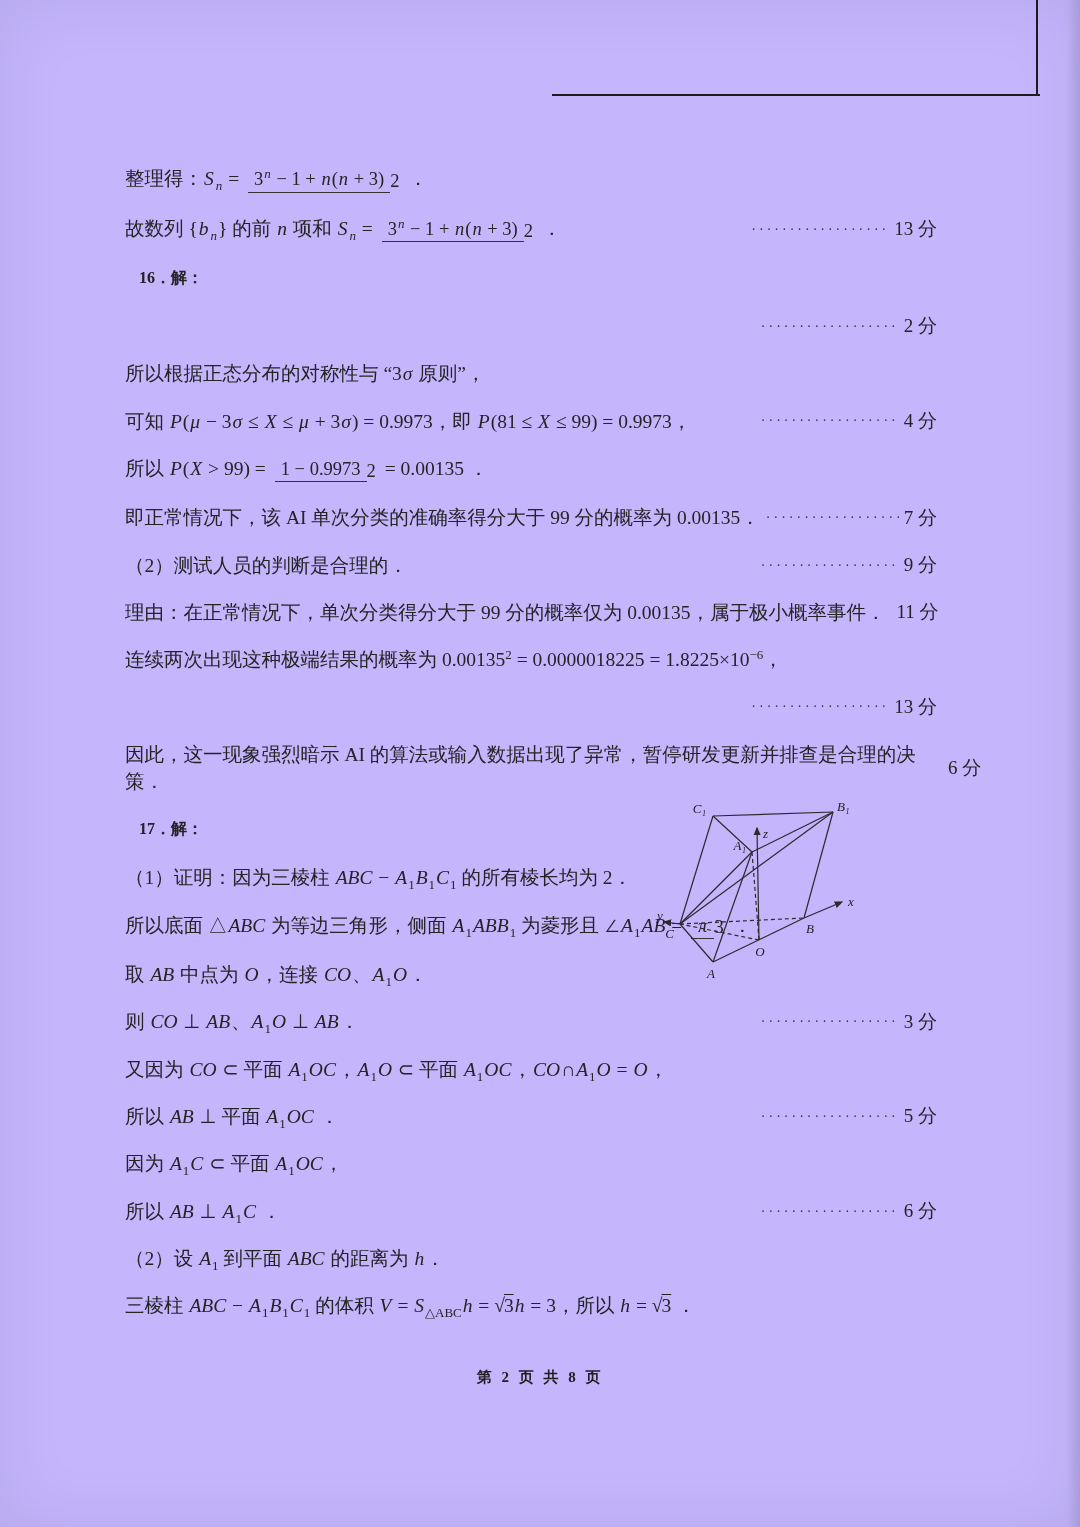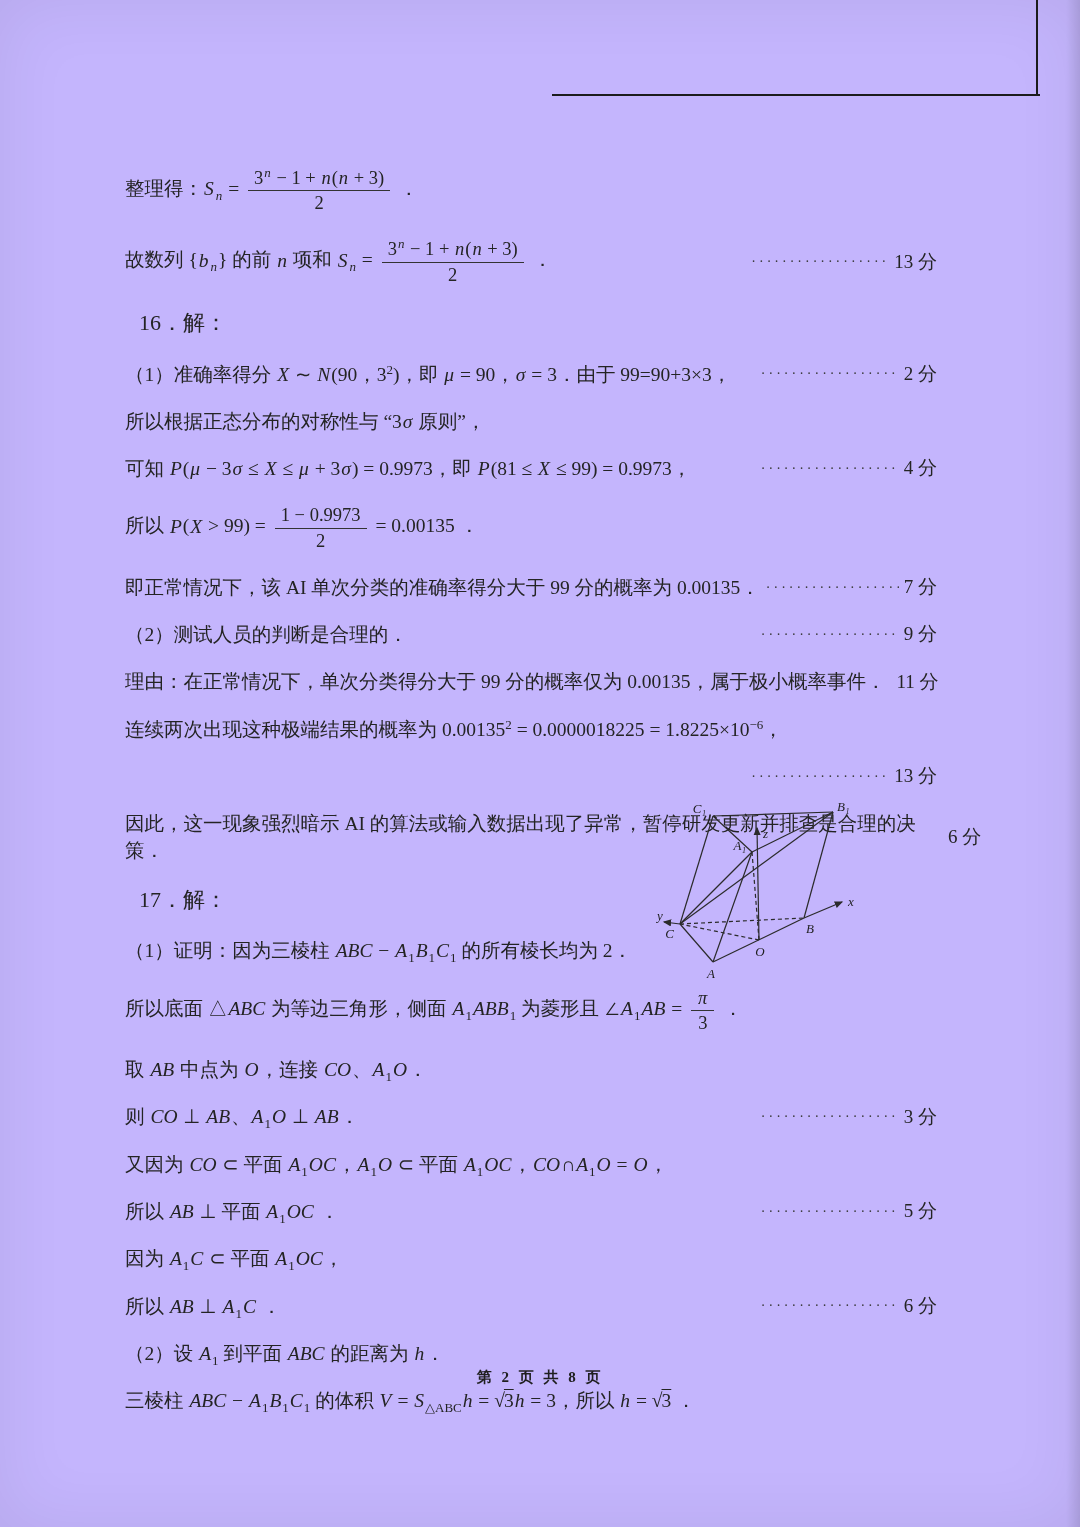--- a/index.html
+++ b/index.html
@@ -22,26 +22,26 @@
 
   .line { display:flex; align-items:center; margin-bottom:20px; min-height:27px;
           font-size:19.5px; line-height:1.4; }
   .line .content { flex:0 0 auto; max-width:100%; }
   .line .fill { flex:1 1 0; min-width:6px; }
   .line .score { flex:0 1 auto; display:flex; align-items:center; white-space:nowrap; min-width:0; }
   .dots { letter-spacing:3px; font-size:14px; color:#3a3a3a; margin-right:5px;
           overflow:hidden; flex:0 1 auto; min-width:0; }
   .slabel { font-size:19px; flex:0 0 auto; }
 
-  .heading { font-weight:normal; margin-top:2px; margin-bottom:22px; padding-left:14px; font-size:22px; }
+  .heading { font-weight:bold; margin-top:2px; margin-bottom:22px; padding-left:14px; font-size:16px; }
 
   i { padding:0 1px; font-style:italic; }
   sup, sub { font-size:13px; line-height:0; }
 
-  .frac { display:inline-flex; flex-direction:column; align-items:center;
+  .frac { display:inline-flex; flex-direction:row; align-items:center;
           vertical-align:middle; margin:2px 4px; line-height:1.2; font-size:18.5px;justify-content:space-between; }
   .frac .num { display:block; padding:0 6px 1px; border-bottom:1.5px solid #333; }
   .frac .den { display:block; padding-top:1px; }
 
   .sqrt-sign { margin-right:-1px; }
   .sqrt-body { text-decoration:overline; }
 
   .figure { position:absolute; left:656px; top:796px; width:218px; height:194px; }
   .figure svg { width:100%; height:100%; }
   .figure text { font-family:"Liberation Serif", serif; font-style:italic; font-size:13px; fill:#1e1e1e; }
@@ -73,21 +73,20 @@
         <span class="fill"></span>
         <span class="score">
           <span class="dots">··················</span>
           <span class="slabel">13 分</span>
         </span>
       </div>
       <div class="line heading">
         <span class="content">16．解：</span>
       </div>
       <div class="line">
-        <span class="content">（1）准确率得分 <i>X</i> ∼ <i>N</i>(90，3<sup>2</sup>)，即 <i>μ</i> = 90，<i>σ</i> = 3．由于 99=90+3×3，</span>
         <span class="fill"></span>
         <span class="score">
           <span class="dots">··················</span>
           <span class="slabel">2 分</span>
         </span>
       </div>
       <div class="line">
         <span class="content">所以根据正态分布的对称性与 “3<i>σ</i> 原则”，</span>
       </div>
       <div class="line">

